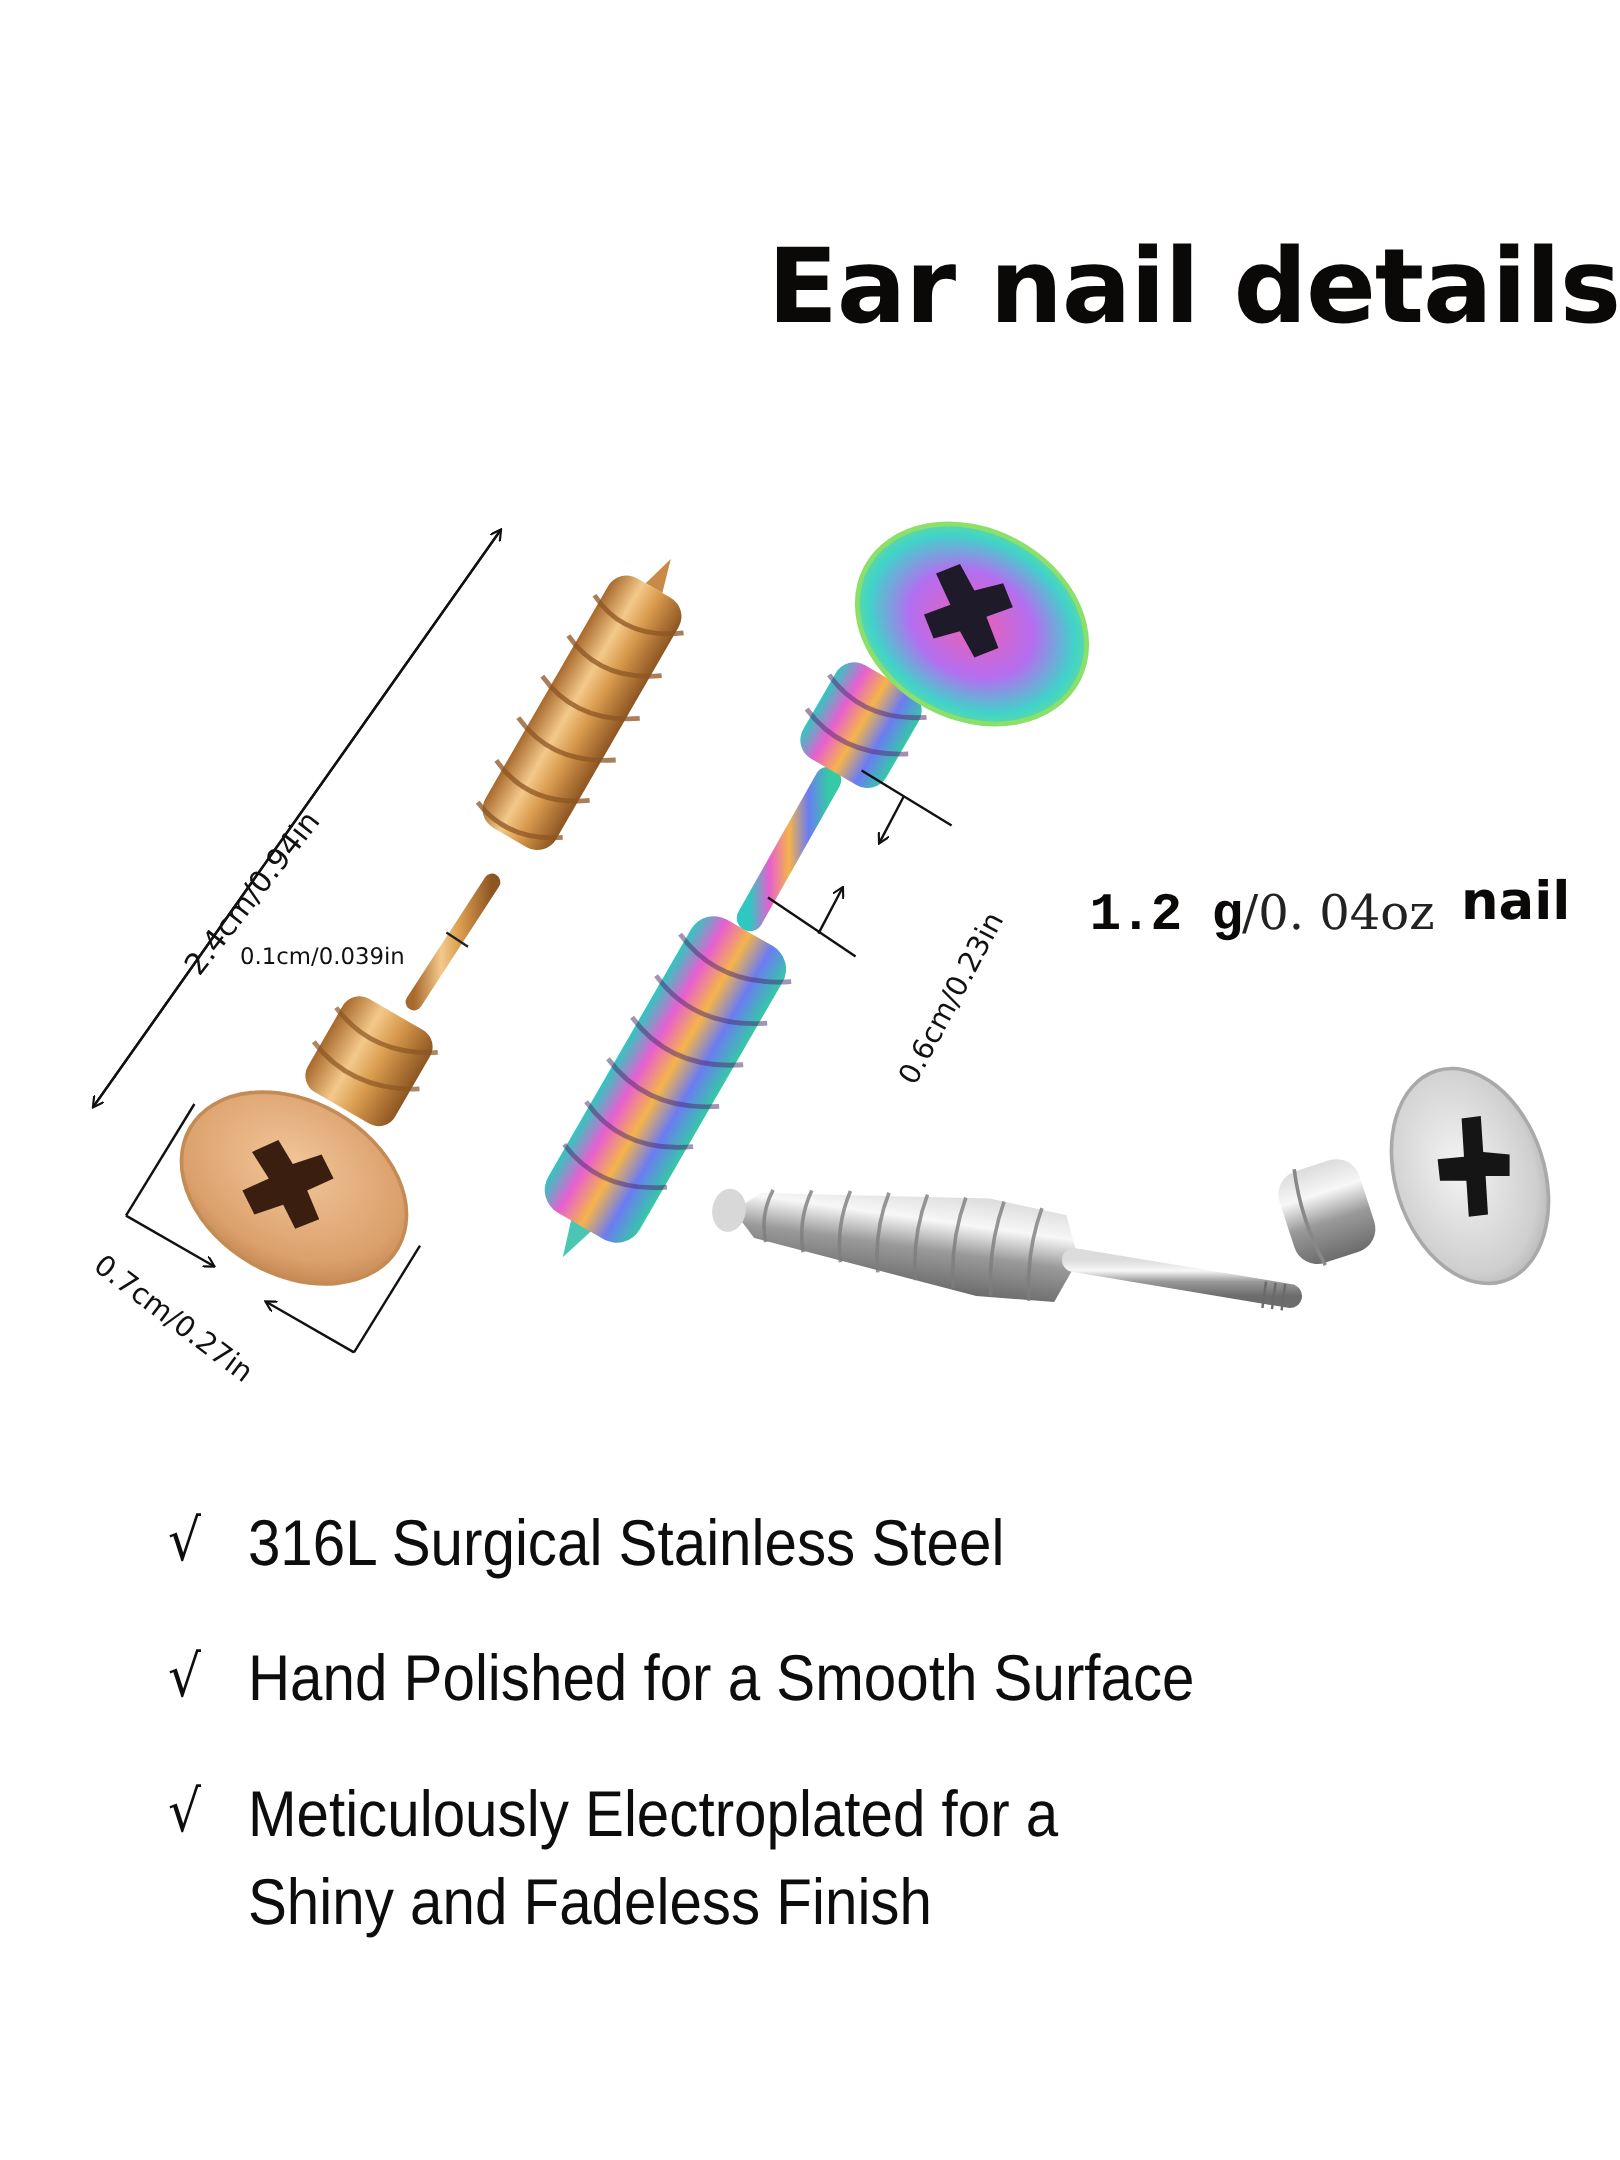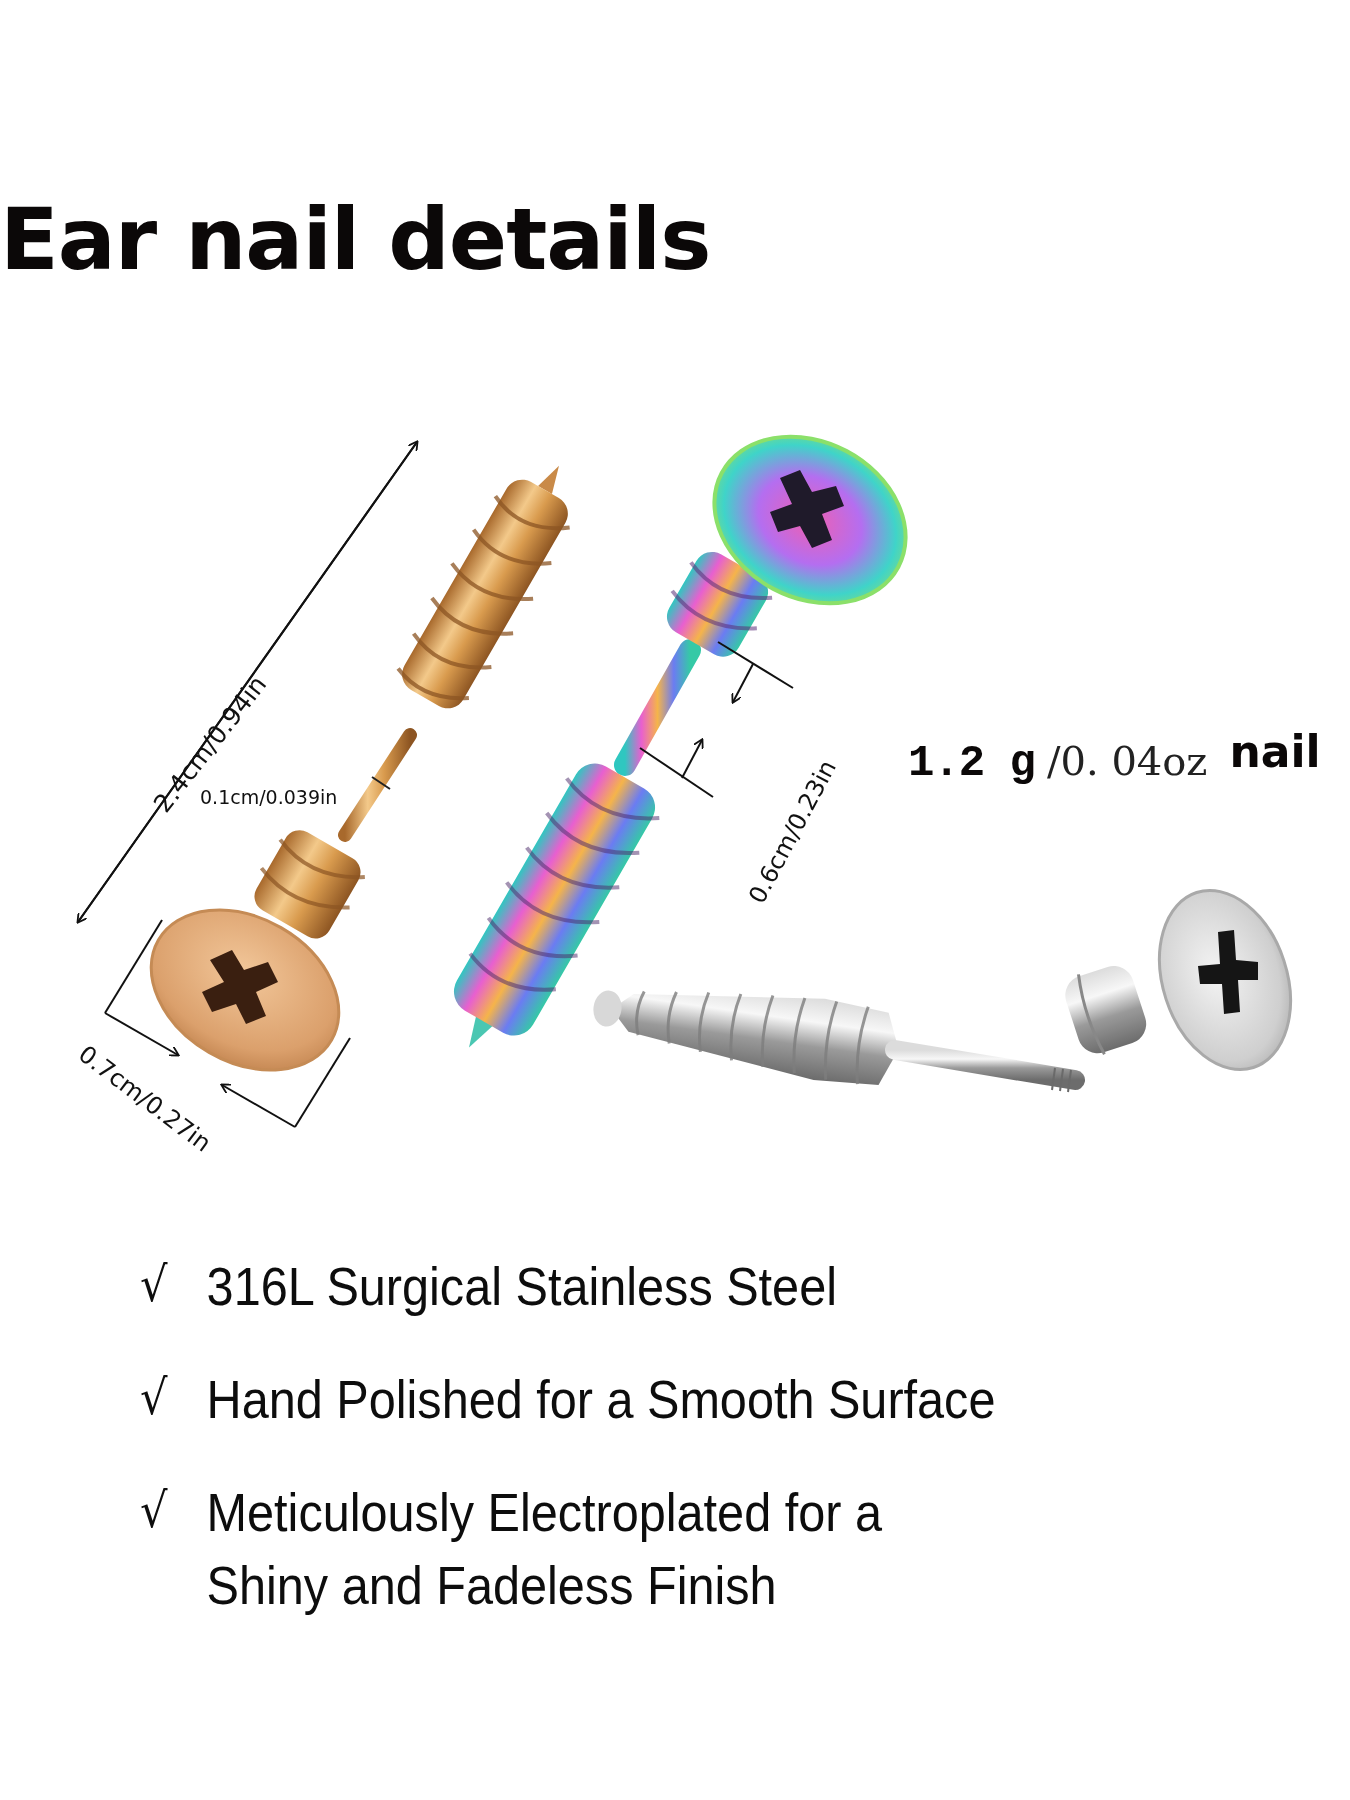--- a/index.html
+++ b/index.html
@@ -13,21 +13,21 @@
       position: relative;
       overflow: hidden;
       font-family: "DejaVu Sans", sans-serif;
       color: #0b0808;
     }
     .title {
       position: absolute;
       left: 0;
       top: 138px;
       width: 1350px;
-      text-align: left;
+      text-align: right;
       font-family: "DejaVu Sans", sans-serif;
       font-weight: bold;
       font-size: 86px;
       letter-spacing: -1px;
       line-height: 1;
       color: #0b0808;
     }
     .illustration {
       position: absolute;
       left: 0;
@@ -76,21 +76,20 @@
     .weight .w-main {
       font-family: Liberation Mono, monospace;
       font-weight: bold;
       font-size: 44px;
       letter-spacing: -1px;
     }
     .weight .w-alt {
       font-family: "DejaVu Serif", serif;
       font-size: 40px;
       color: #222;
-      margin-left: 12px;
     }
     .weight .w-each {
       font-family: "DejaVu Sans", sans-serif;
       font-weight: bold;
       font-size: 44px;
       margin-left: 22px;
       position: relative;
       top: -8px;
     }
     .features {

